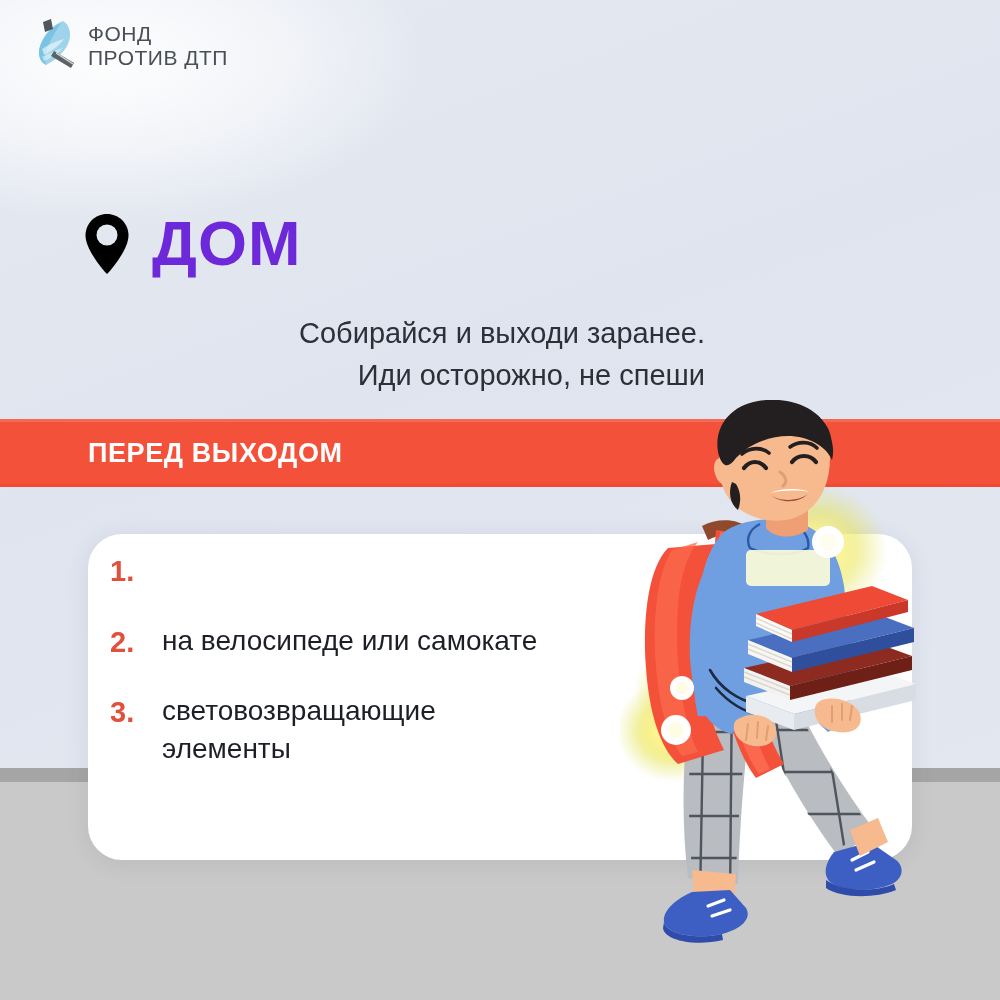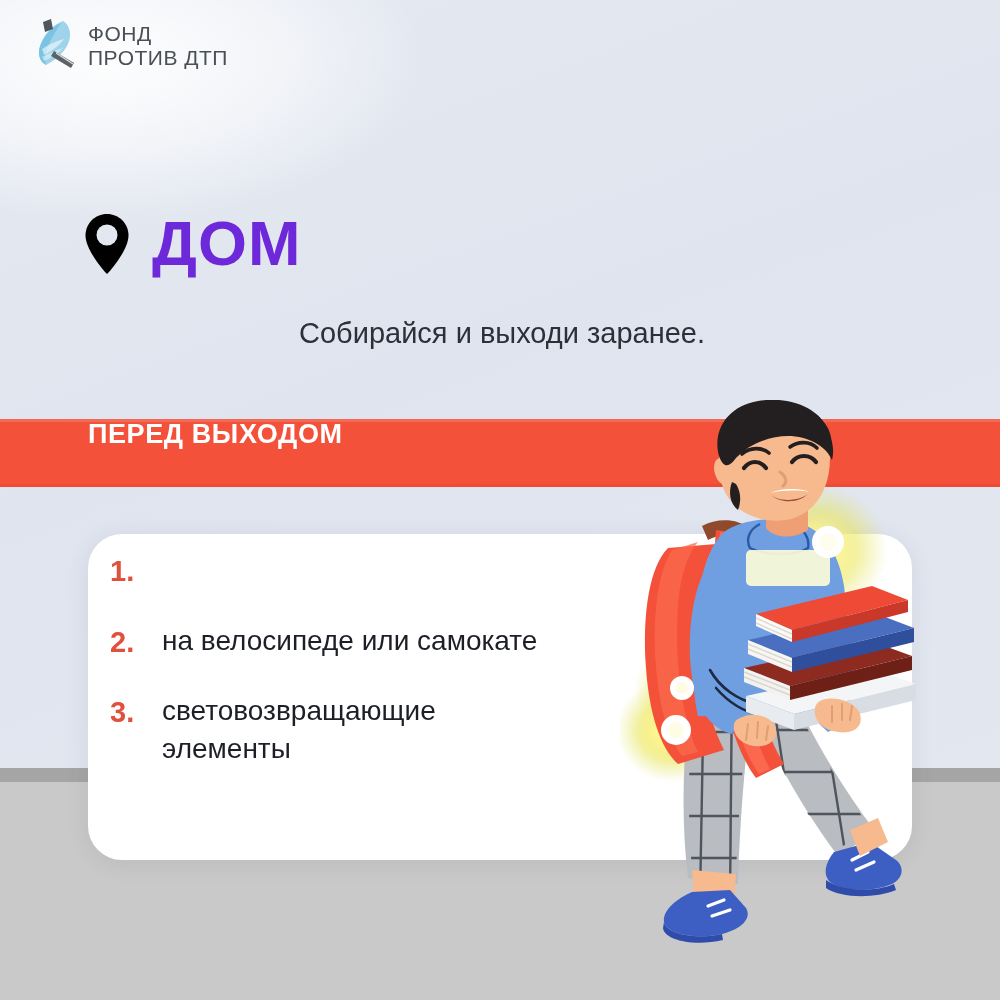--- a/index.html
+++ b/index.html
@@ -50,21 +50,21 @@
   }
   .subtitle {
     position:absolute; left:85px; top:312px; width:620px;
     font-size:29px; font-weight:400; color:#2c3038; line-height:1.46;text-align:right;
   }
 
   
   .banner {
     position:absolute; left:0; top:419px; width:1000px; height:68px;
     background:#f4513a;
-    display:flex; 
+    display:flex; align-items:center;
   }
   .banner-inner-edge{
     position:absolute; left:0; top:0; width:1000px; height:68px;
     border-top:3px solid #f26a55; border-bottom:3px solid #ef4a32;
     pointer-events:none;
   }
   .banner-text {
     margin-left:88px; color:#ffffff; font-size:27px; font-weight:bold;
     letter-spacing:.6px;
   }
@@ -120,20 +120,21 @@
       <svg viewBox="0 0 46 62" width="46" height="62">
         <path d="M23 1 C11 1 1.5 10.5 1.5 22.5 C1.5 36 18 56 23 61 C28 56 44.5 36 44.5 22.5 C44.5 10.5 35 1 23 1 Z" fill="#000000"></path>
         <circle cx="23" cy="22" r="10.5" fill="#e3e7f0"></circle>
       </svg>
     </span>
     <h1 class="head-title">ДОМ</h1>
   </div>
 
   <div class="subtitle">
     <div>Собирайся и выходи заранее.</div>
+    <div>Иди осторожно, не спеши</div>
   </div>
 
   <div class="banner">
     <div class="banner-inner-edge"></div>
     <span class="banner-text">ПЕРЕД ВЫХОДОМ</span>
   </div>
 
   <div class="card"></div>
 
   <div class="list">

